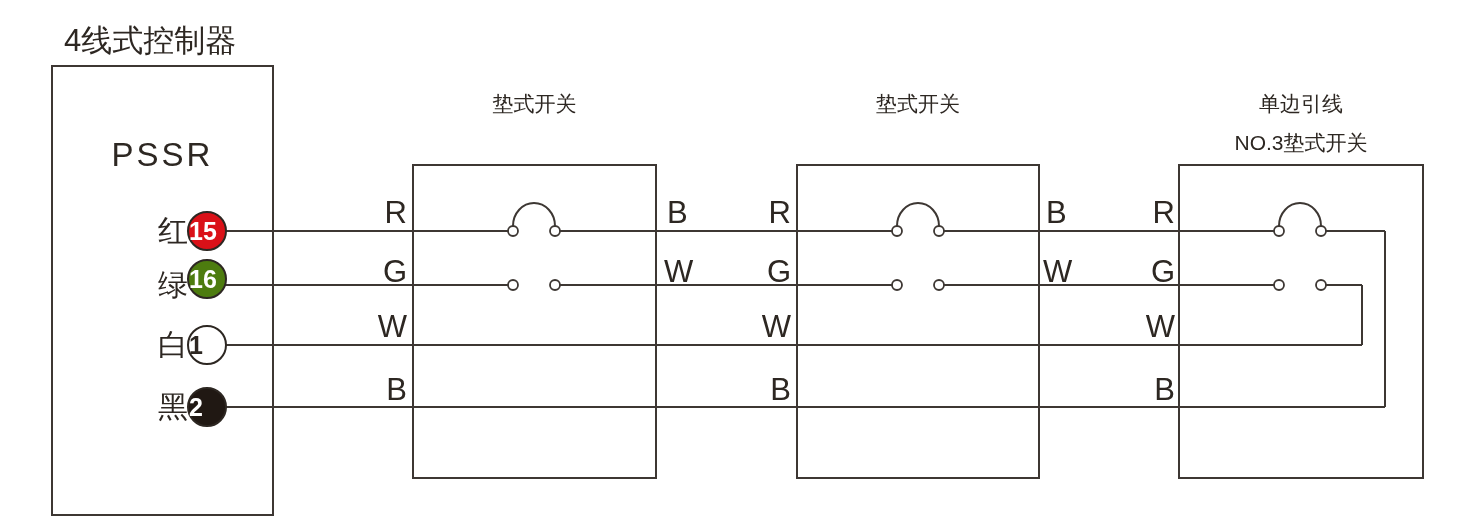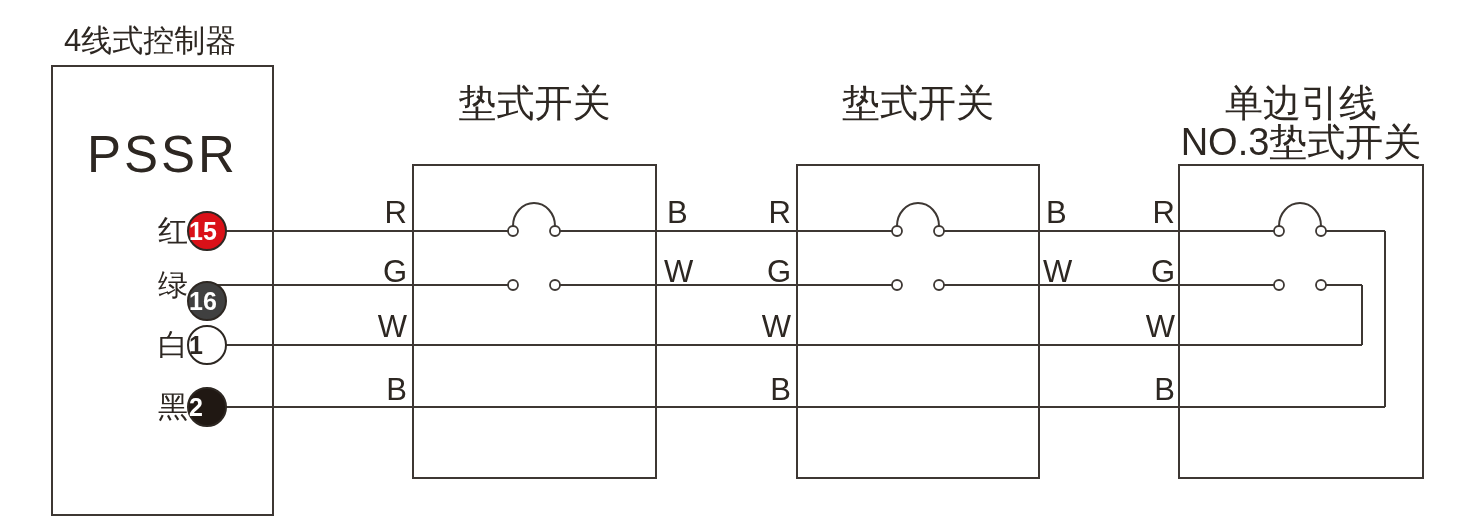--- a/index.html
+++ b/index.html
@@ -3,22 +3,22 @@
 <meta charset="utf-8">
 <style>
   html,body{margin:0;padding:0;background:#ffffff;}
   #stage{
     position:relative;width:1475px;height:529px;background:#ffffff;overflow:hidden;
     font-family:"Liberation Sans","DejaVu Sans",sans-serif;color:#2d2722;
   }
   .box{position:absolute;border:2px solid #3d3733;box-sizing:border-box;background:transparent;}
   .main-title{position:absolute;left:64px;top:24px;font-size:31px;line-height:34px;white-space:nowrap;}
   .controller-label{position:absolute;left:51px;top:131px;width:223px;text-align:center;
-    font-size:51px;letter-spacing:3px;line-height:48px;}
-  .sw-title{position:absolute;top:84px;text-align:center;font-size:38px;line-height:39px;white-space:nowrap;}
+    font-size:33px;letter-spacing:3px;line-height:48px;}
+  .sw-title{position:absolute;top:84px;text-align:center;font-size:21px;line-height:39px;white-space:nowrap;}
   .term-name{position:absolute;left:128px;width:60px;text-align:right;font-size:30px;line-height:34px;}
   .term-badge{position:absolute;left:187px;width:40px;height:40px;border-radius:50%;
     box-sizing:border-box;border:2px solid #2d2722;
     font-size:25px;font-weight:600;line-height:36px;}
   .wlabel{position:absolute;width:36px;font-size:31px;line-height:31px;white-space:nowrap;}
   .wlabel.pre{text-align:right;}
   .wlabel.post{text-align:left;}
   svg{position:absolute;left:0;top:0;}
 </style>
 </head>
@@ -65,21 +65,21 @@
   </svg>
 
   <div class="main-title">4线式控制器</div>
   <div class="box" style="left:51px;top:65px;width:223px;height:451px;"></div>
   <div class="controller-label">PSSR</div>
 
   <div class="term-name" style="top:214px;">红</div>
   <div class="term-badge" style="top: 211px; background-color: rgb(218, 17, 24); color: rgb(255, 255, 255);">15</div>
 
   <div class="term-name" style="top:268px;">绿</div>
-  <div class="term-badge" style="top: 281px; background-color: #404040; color: rgb(255, 255, 255);">16</div>
+  <div class="term-badge" style="top: 259px; background-color: #4d7c0f; color: rgb(255, 255, 255);">16</div>
 
   <div class="term-name" style="top:328px;">白</div>
   <div class="term-badge" style="top: 325px; background-color: rgb(255, 255, 255); color: rgb(45, 39, 34);">1</div>
 
   <div class="term-name" style="top:390px;">黑</div>
   <div class="term-badge" style="top: 387px; background-color: rgb(32, 24, 19); color: rgb(255, 255, 255);">2</div>
 
   <div class="box" style="left:412px;top:164px;width:245px;height:315px;"></div>
   <div class="sw-title" style="left:412px;width:245px;">
     <div>垫式开关</div>

